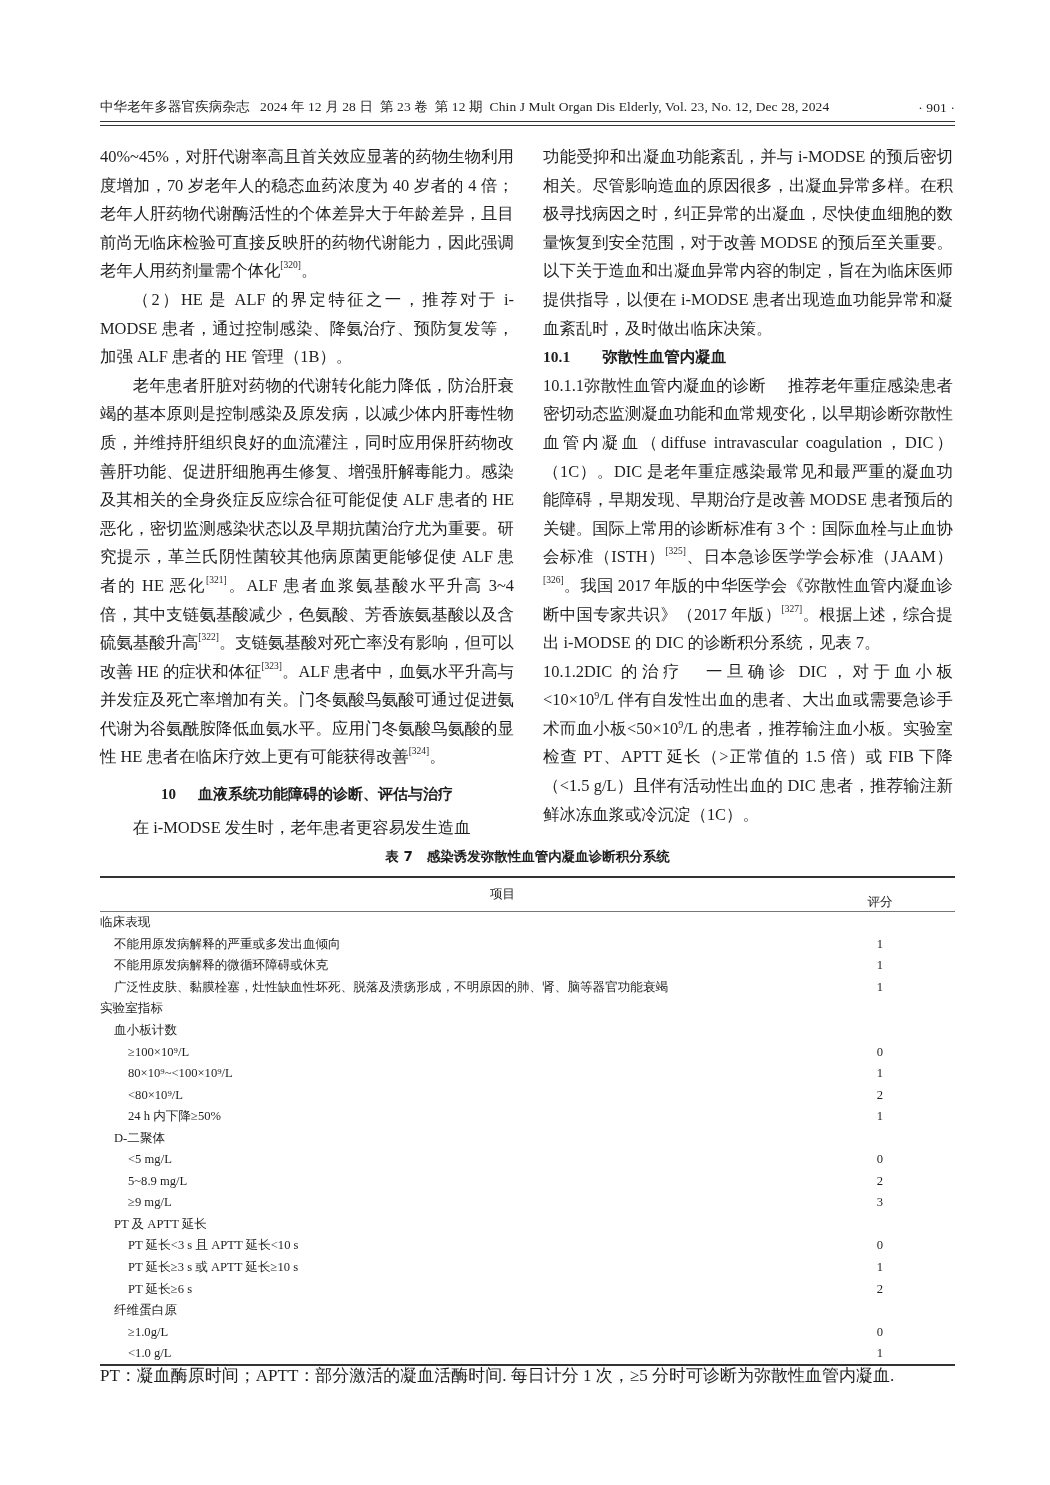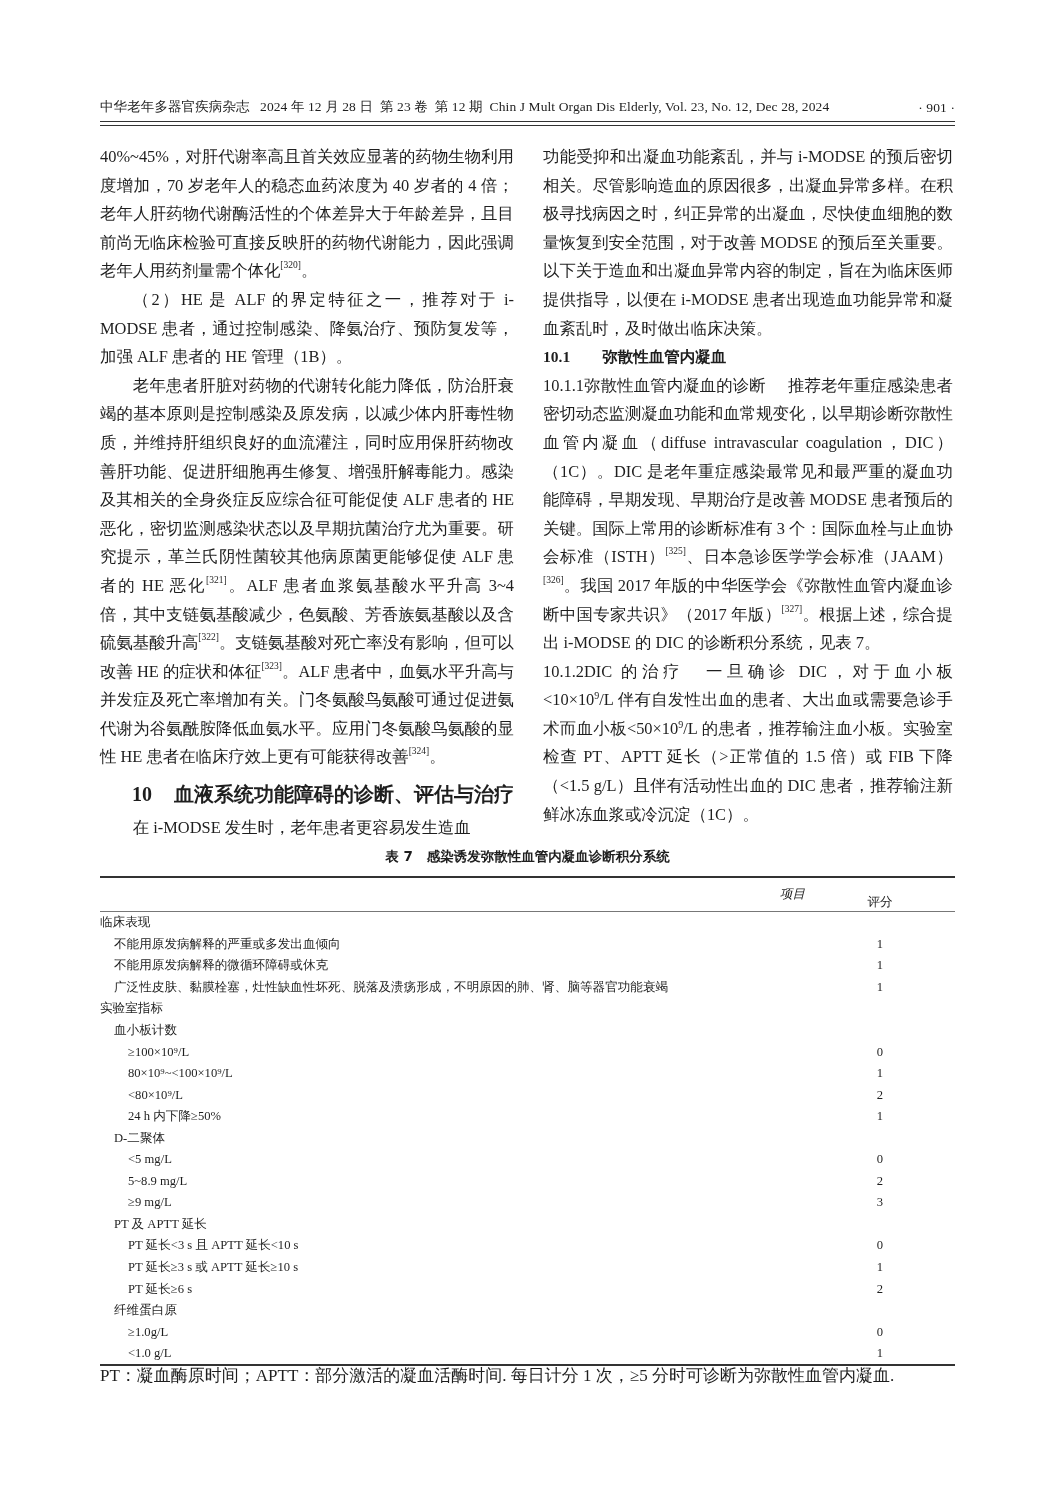--- a/index.html
+++ b/index.html
@@ -24,22 +24,22 @@
     font-family: "Liberation Serif", "DejaVu Serif", serif;
   }
   .col.left { left: 100px; width: 414px; }
   .col.right { left: 543px; width: 410px; }
   .col p { margin: 0; }
   .indent { text-indent: 2em; }
   sup.ref { font-size: 9.5px; vertical-align: 8px; line-height: 0; }
   sup.exp { font-size: 10px; vertical-align: 6px; line-height: 0; }
   .h1 {
     font-family: "DejaVu Sans", "Liberation Sans", sans-serif; font-weight: bold;
-    font-size: 20px; line-height: 28px; margin: 8px 0 6px 0 !important;
-    text-align: right;
+    font-size: 15px; line-height: 28px; margin: 8px 0 6px 0 !important;
+    text-align: center;
   }
   .h1 .num { font-family: "Liberation Serif", serif; margin-right: 22px; }
   .h2 {
     font-family: "DejaVu Sans", "Liberation Sans", sans-serif; font-weight: bold;
     font-size: 15.5px; text-align: left;
   }
   .h2 .num { font-family: "Liberation Serif", serif; margin-right: 32px; }
   .sub-num { }
   .sub-title { margin-right: 22px; }
 
@@ -51,21 +51,21 @@
   .table-caption .num { margin-right: 14px; }
   .tbl {
     position: absolute; left: 100px; top: 876px; width: 855px;
     border-top: 2px solid #333; border-bottom: 2px solid #333;
     font-family: "Liberation Serif", serif; font-size: 12.6px;
   }
   .tbl-head {
     display: flex; height: 33px; align-items: center;
     border-bottom: 1.5px solid #777;
   }
-  .tbl-head .c1 { flex: 1; text-align: right; padding-left: 100px; font-style: italic; }
+  .tbl-head .c1 { flex: 1; text-align: center; padding-left: 100px; }
   .tbl-head .c2 { width: 150px; text-align: center; margin-top: 16px; }
   .tbl-row { display: flex; height: 21.55px; align-items: center; }
   .tbl-row .c1 { flex: 1; }
   .tbl-row .c2 { width: 150px; text-align: center; }
   .lvl0 { padding-left: 0; }
   .lvl1 { padding-left: 14px; }
   .lvl2 { padding-left: 28px; }
   .footnote {
     position: absolute; left: 100px; top: 1364px; width: 855px;
     font-family: "Liberation Serif", serif; font-size: 17px;

